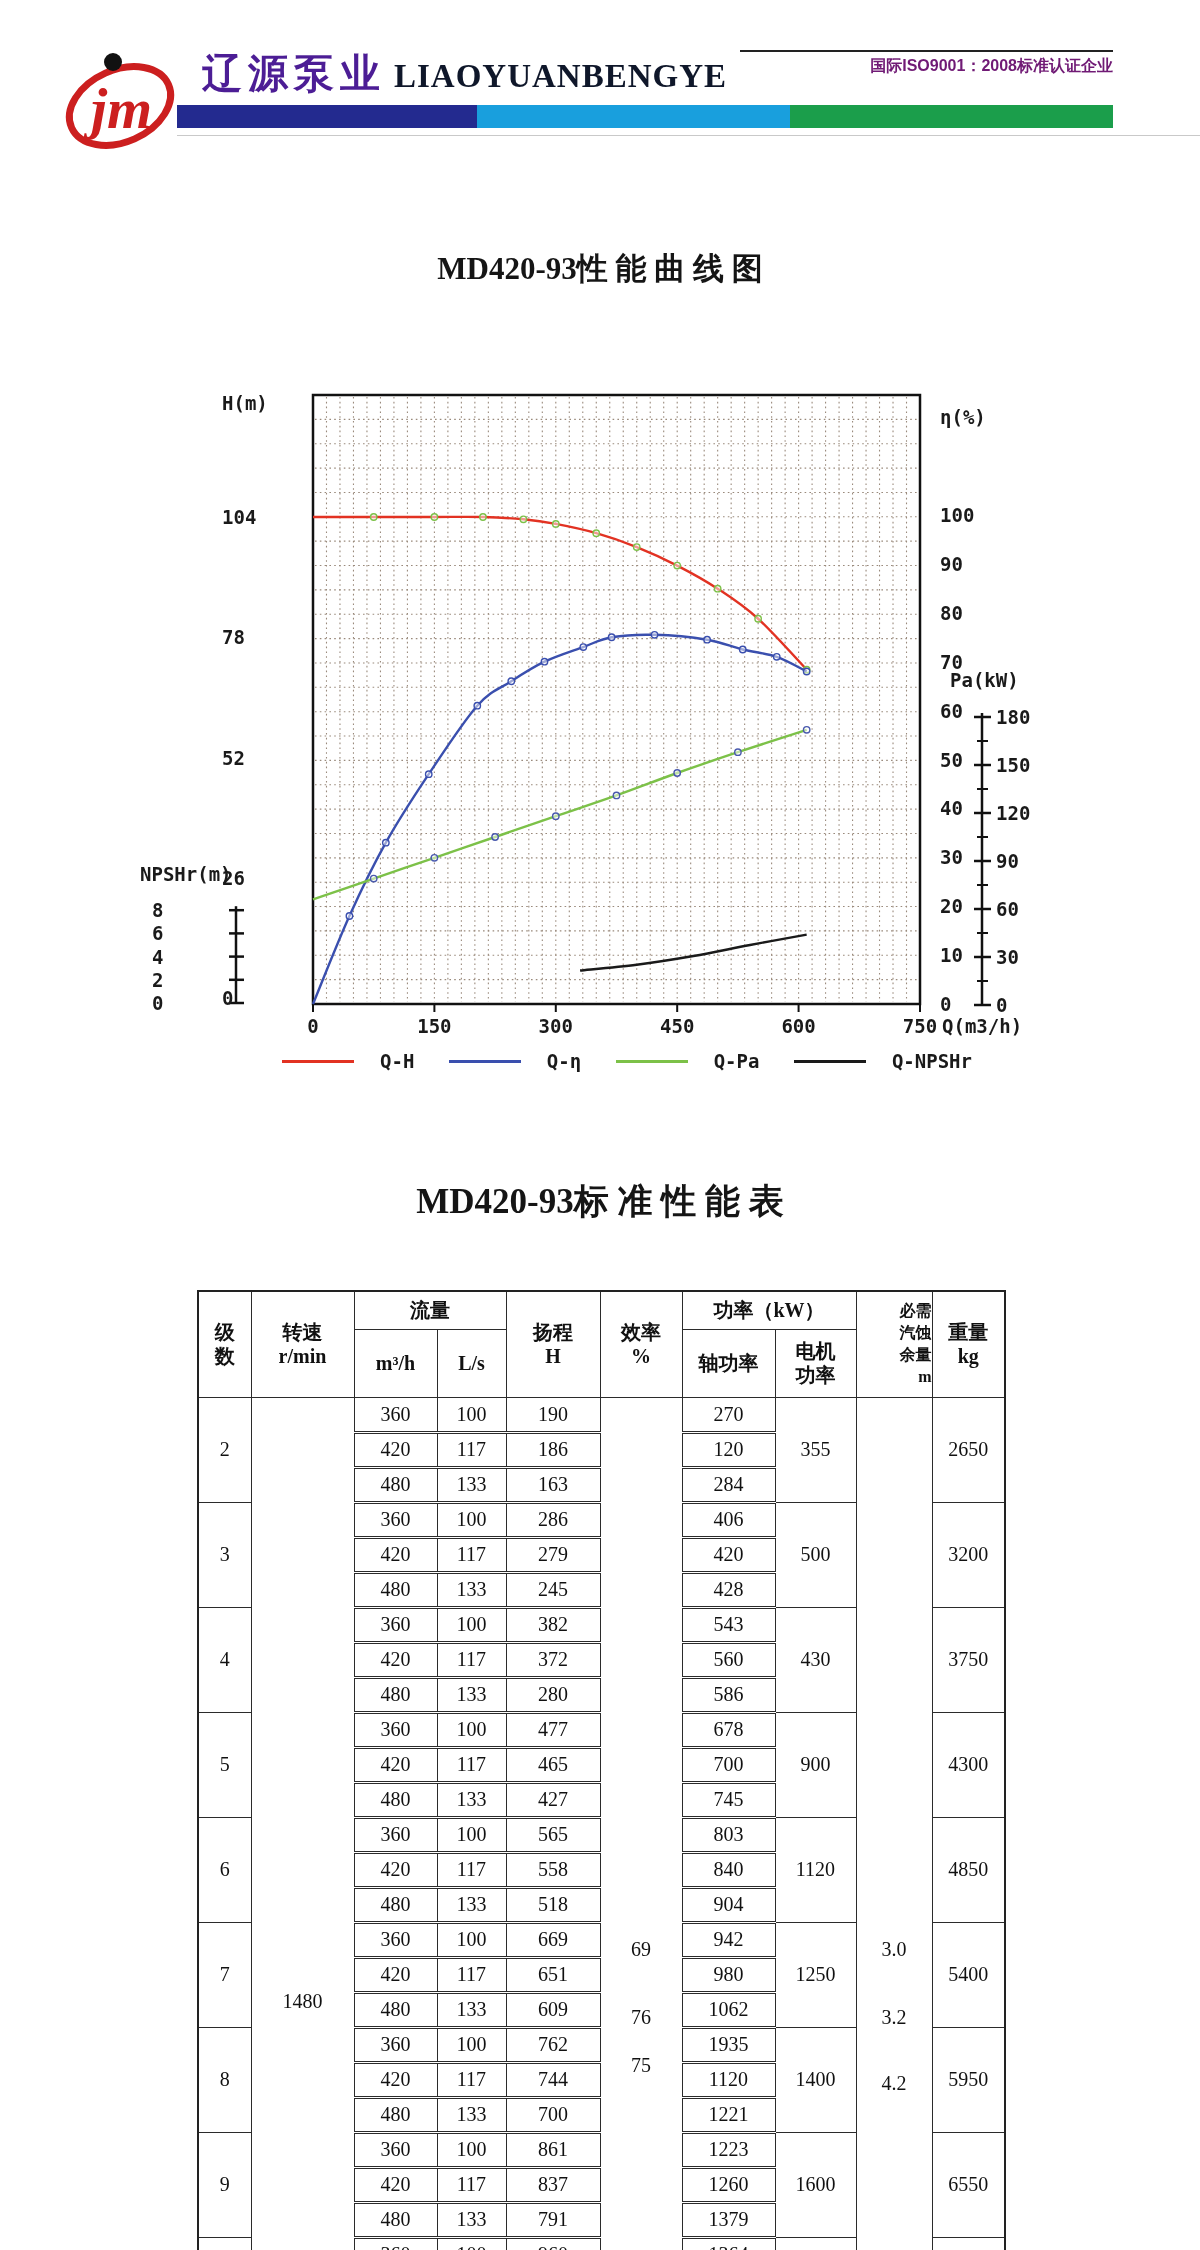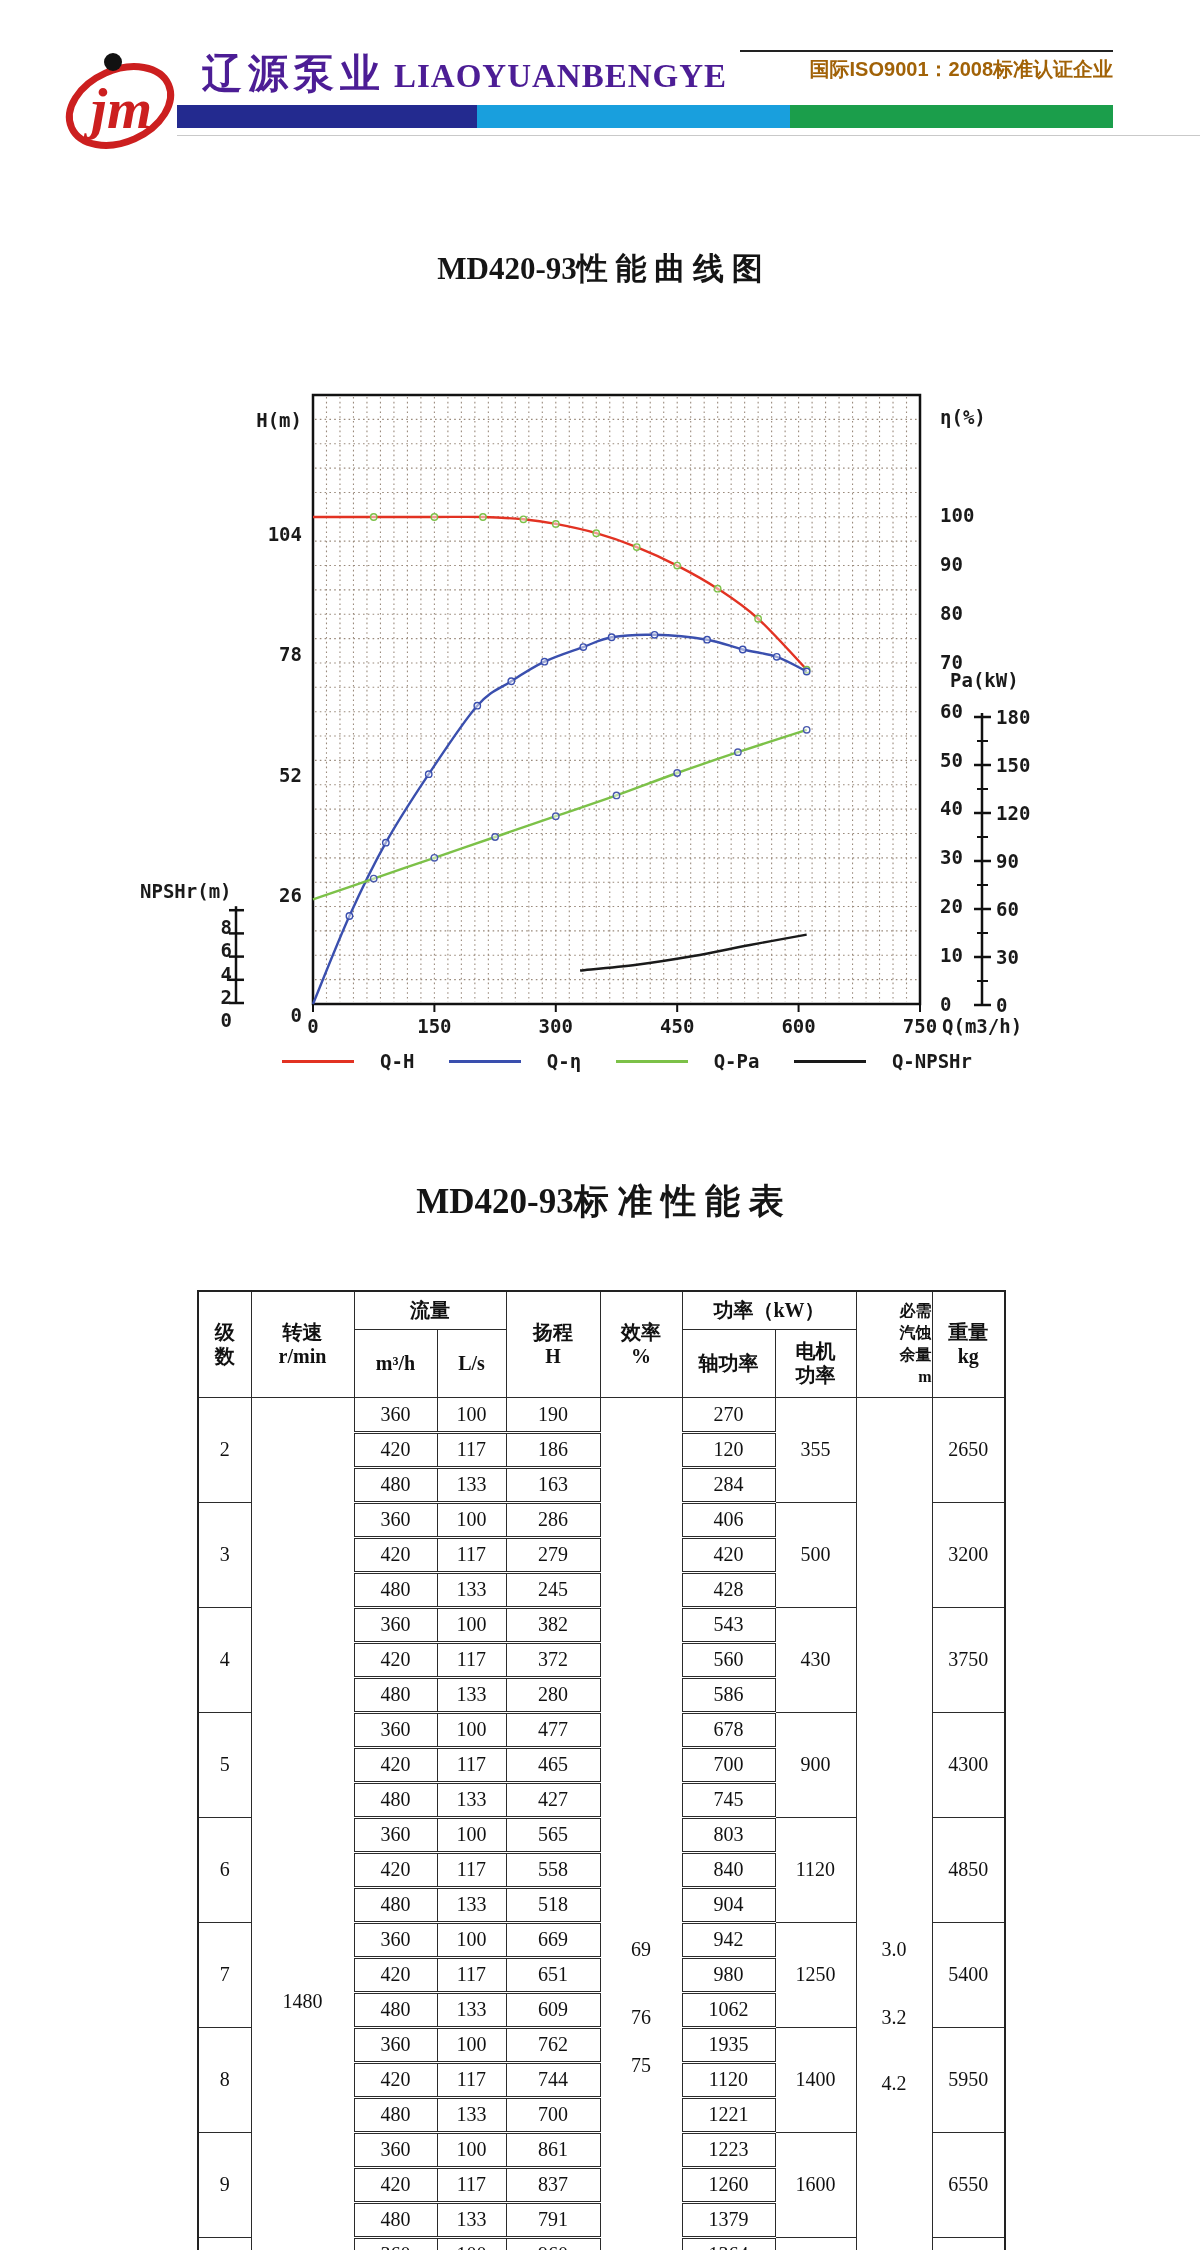--- a/index.html
+++ b/index.html
@@ -2,37 +2,37 @@
 <html><head>
 <meta charset="utf-8">
 <style>
   html,body{margin:0;padding:0;}
   body{width:1200px;height:2250px;position:relative;background:#ffffff;overflow:hidden;
        font-family:"Liberation Sans",sans-serif;color:#1a1a1a;}
   .abs{position:absolute;}
   
   .company-line{left:202px;top:46px;white-space:nowrap;}
   .company-cn{font-family:"Liberation Sans",sans-serif;font-weight:bold;font-size:40px;letter-spacing:6px;color:#4c1d95;}
-  .company-en{font-family:"Liberation Serif",serif;font-weight:bold;font-size:33px;letter-spacing:1px;color:#4c1d95;margin-left:8px;}
+  .company-en{font-family:"Liberation Serif",serif;font-weight:bold;font-size:33px;letter-spacing:1px;color:#0f172a;margin-left:8px;}
   .cert-rule{left:740px;top:50px;width:373px;height:2px;background:#222;}
-  .cert-text{left:700px;top:56px;width:413px;text-align:right;font-weight:bold;font-size:20px;color:#a16207;}
+  .cert-text{left:700px;top:56px;width:413px;text-align:right;font-weight:bold;font-size:16px;color:#701a75;}
   .brand-bar{left:177px;top:105px;width:936px;height:23px;display:flex;}
   .brand-bar div{height:100%;}
   .hairline{left:177px;top:135px;width:1023px;height:1px;background:#c9c9c9;}
   
   .chart-title{left:0;top:248px;width:1200px;text-align:center;
     font-family:"Liberation Serif",serif;font-weight:bold;font-size:31px;color:#151515;}
   .table-title{left:0;top:1178px;width:1200px;text-align:center;
     font-family:"Liberation Serif",serif;font-weight:bold;font-size:35px;color:#151515;}
   
   #chart-area{left:0;top:385px;width:1200px;height:700px;}
   #curve-svg{position:absolute;left:0;top:0;}
   .tick{position:absolute;font-family:"DejaVu Sans Mono",monospace;font-weight:bold;font-size:19px;
         color:#1a1a1a;white-space:nowrap;line-height:20px;}
-  .t-r{text-align:right;width:80px;margin-top:17px;}
+  .t-r{width:80px;}
   .t-c{text-align:center;width:80px;}
   .t-l{text-align:left;}
   
   .legend{left:282px;top:1050px;width:690px;display:flex;justify-content:space-between;}
   .legend-item{display:flex;align-items:center;}
   .legend-swatch{width:72px;height:3px;margin-right:26px;}
   .legend-label{font-family:"DejaVu Sans Mono",monospace;font-weight:bold;font-size:19px;color:#1a1a1a;}
   
   #perf-table{position:absolute;left:197px;top:1290px;border-collapse:collapse;table-layout:fixed;
       width:807px;font-family:"Liberation Serif",serif;font-size:20px;color:#111;}

